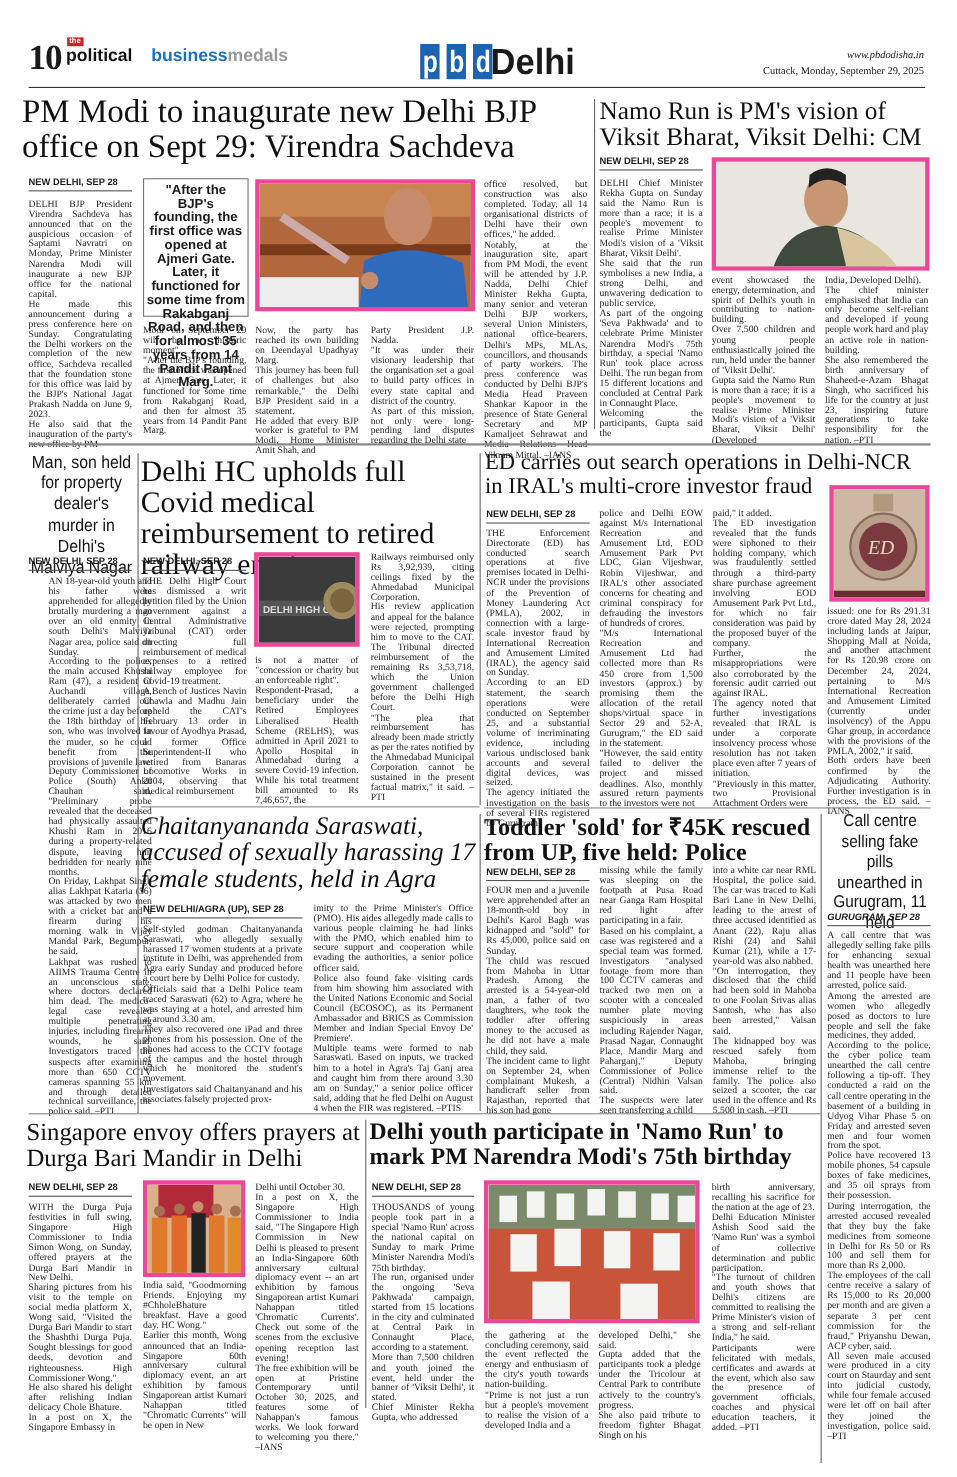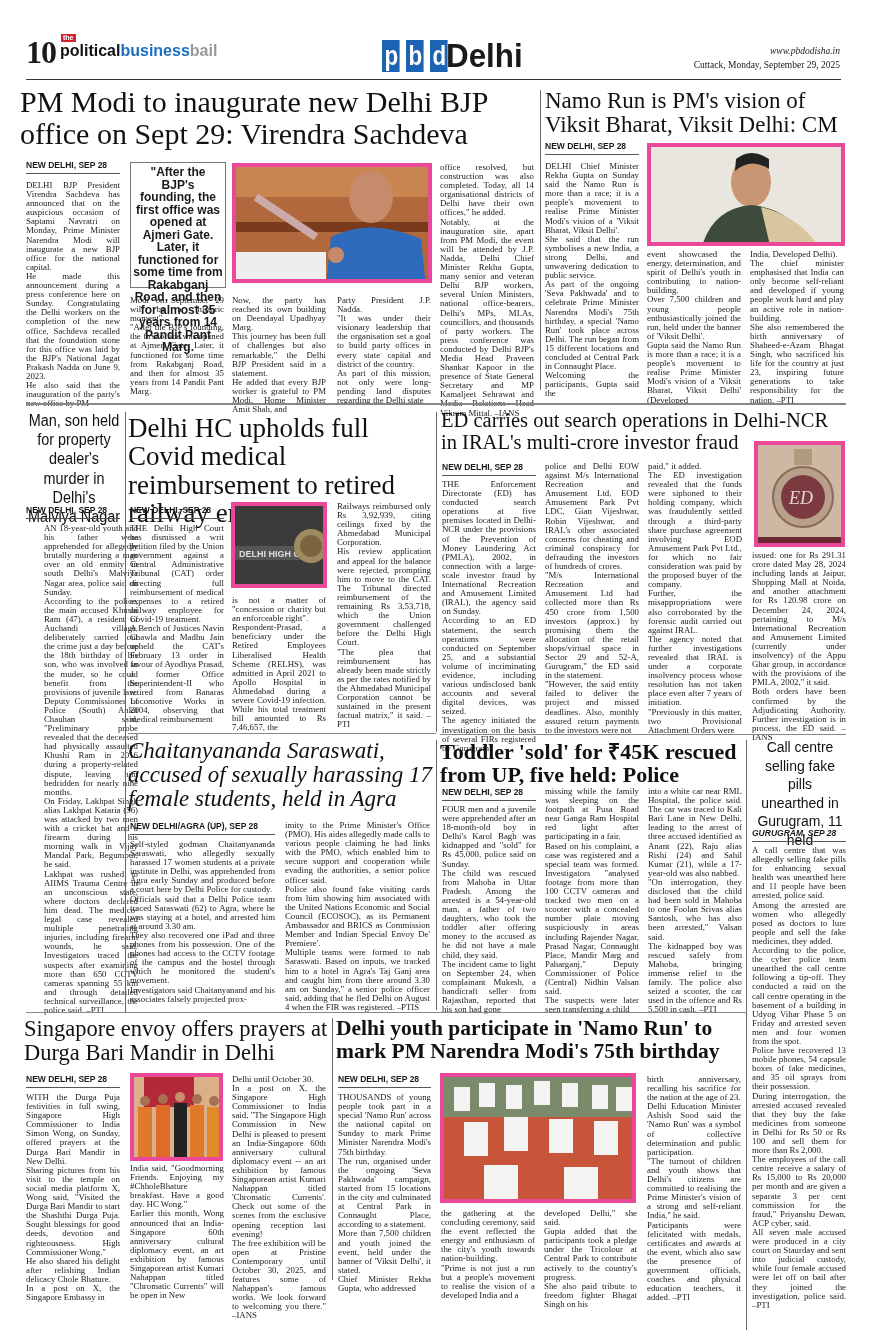--- a/index.html
+++ b/index.html
@@ -3,21 +3,21 @@
 <meta charset="utf-8">
 <style>
   * { box-sizing: border-box; margin: 0; padding: 0; }
   html, body { width: 870px; height: 1343px; background: #fff; overflow: hidden; }
   body { position: relative; font-family: "Liberation Serif", serif; color: #1a1a1a; }
   .abs { position: absolute; }
   .masthead-num { left: 26px; top: 36px; font-family: "Liberation Serif", serif; font-size: 32px; font-weight: bold; line-height: 1; letter-spacing: -1px; }
   .brand { left: 60px; top: 43px; font-family: "Liberation Sans", sans-serif; font-weight: bold; font-size: 16px; line-height: 1; }
   .brand .the { position: absolute; left: 1px; top: -9px; background: #d2232a; color: #fff; font-size: 7px; padding: 0 2px; line-height: 8px; }
   .brand .pol { color: #111; }
-  .brand .bus { color: #1a6fc0; }
+  .brand .bus { color: #1a6fc0; padding-left: 17px; }
   .brand .daily { color: #999; font-weight: bold; }
   .pbd-logo { left: 382px; top: 40px; display: flex; gap: 2px; }
   .pbd-logo span { display: inline-block; background: #1c63b3; color: #fff; font-family: "Liberation Sans", sans-serif; font-weight: bold; font-size: 28px; line-height: 32px; height: 32px; padding: 0 3px; letter-spacing: -1px; transform: scaleX(0.8); transform-origin: left; }
   .section-name { left: 446px; top: 38px; font-family: "Liberation Sans", sans-serif; font-weight: bold; font-size: 33px; line-height: 36px; transform: scaleX(0.95); transform-origin: left; }
   .site { right: 30px; top: 46px; font-style: italic; font-size: 9.5px; }
   .dateline-top { right: 30px; top: 60px; font-size: 9.5px; }
   .rule { background: #333; height: 1px; }
   .hrule { background: #888; height: 2px; }
   .vrule { background: #666; width: 1px; }
   .hl { font-family: "Liberation Serif", serif; line-height: 1.05; color: #111; }
@@ -28,21 +28,21 @@
   .col p:first-child { text-indent: 0; }
   .pull { border: 1px solid #777; font-family: "Liberation Sans", sans-serif; font-weight: bold; font-size: 12px; line-height: 12.5px; text-align: center; padding: 3px 2px; }
   .photo { border: 4px solid #ec4899; overflow: hidden; }
 </style>
 </head>
 <body>
 
 <div class="abs masthead-num">10</div>
 <div class="abs brand">
   <span class="the">the</span>
-  <span class="pol">political</span><span class="bus">business</span><span class="daily">bail</span>
+  <span class="pol">political</span><span class="bus">business</span><span class="daily">medals</span>
 </div>
 <div class="abs pbd-logo">
   <span>p</span>
   <span>b</span>
   <span>d</span>
 </div>
 <div class="abs section-name">Delhi</div>
 <div class="abs site">www.pbdodisha.in</div>
 <div class="abs dateline-top">Cuttack, Monday, September 29, 2025</div>
 <div class="abs rule" style="left:26px;top:79px;width:815px;"></div>

